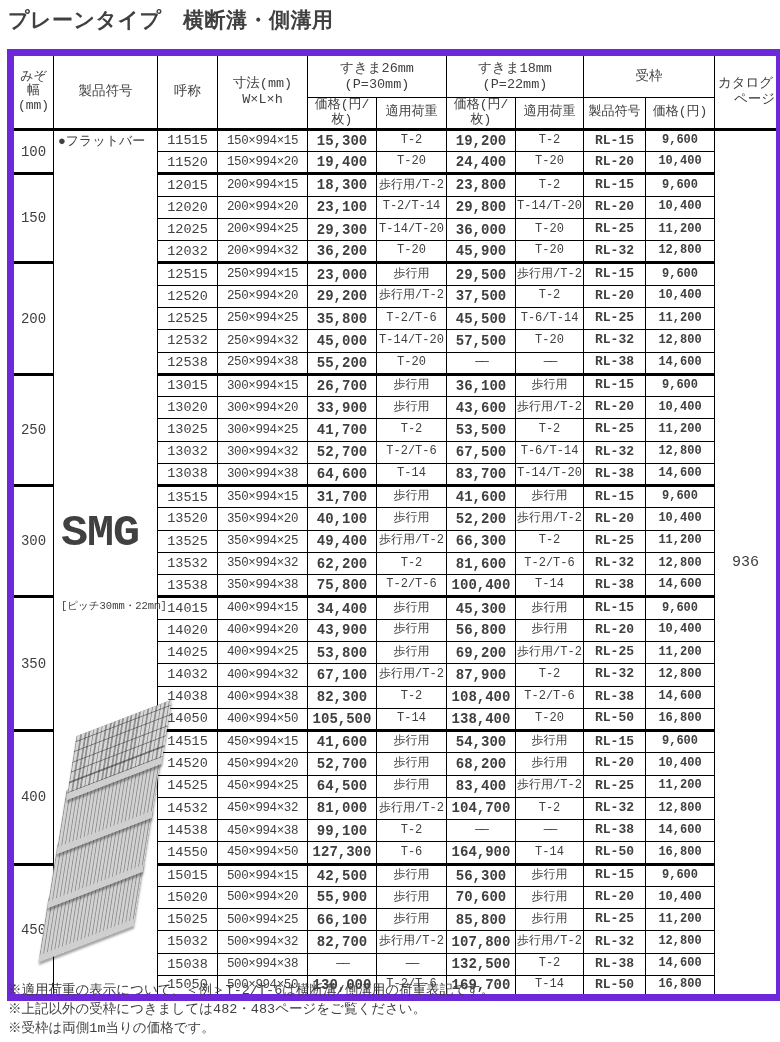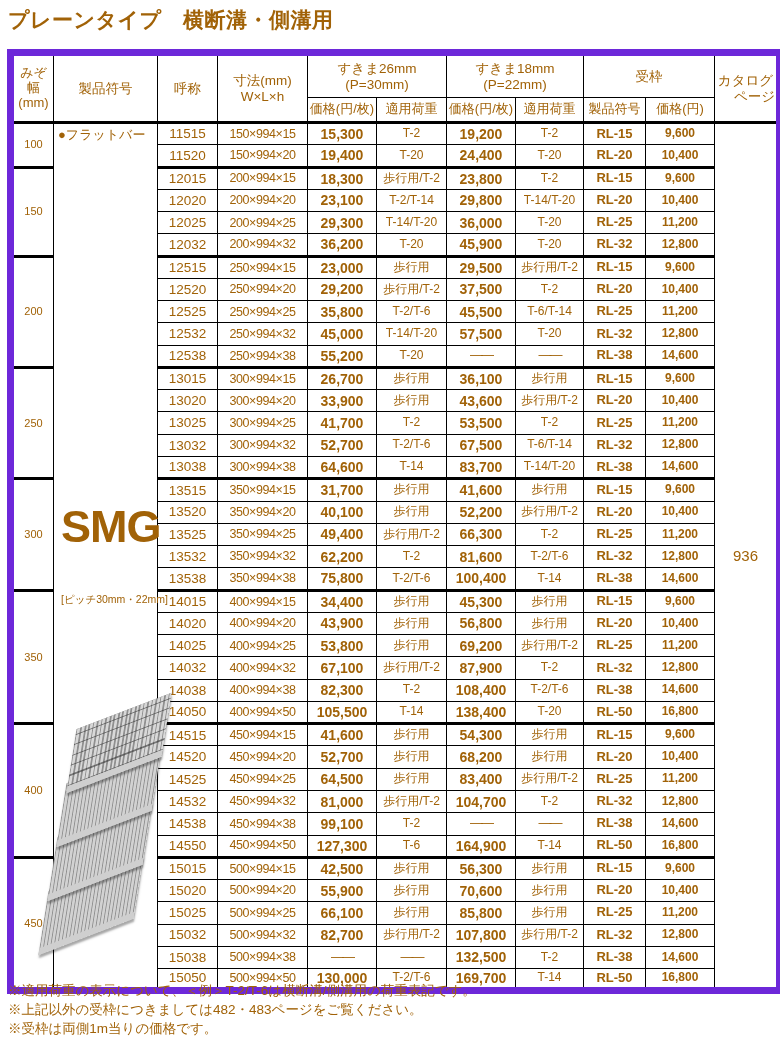--- a/index.html
+++ b/index.html
@@ -1,18 +1,18 @@
 <!DOCTYPE html>
 <html><head>
 <meta charset="utf-8">
 <style>
   html,body { margin:0; padding:0; background:#ffffff; }
   .page {
     position:relative; width:780px; height:1042px; background:#fff;
-    font-family:Liberation Sans, sans-serif; color:#a16207;
+    font-family:Liberation Mono, monospace; color:#404040;
     overflow:hidden;
   }
   .title {
     position:absolute; top:6px; left:8px; margin:0;
     font-size:21px; font-weight:bold; letter-spacing:0.5px;
   }
   table.cat {
     position:absolute; top:49px; left:7px;
     border-collapse:collapse; table-layout:fixed;
     width:769px; border:7px solid #6d28d9;
@@ -22,21 +22,21 @@
     overflow:visible; line-height:1.15;
   }
   .cat thead tr.h1 { height:45px; }
   .cat thead tr.h2 { height:25px;padding-left:36px; }
   .cat thead th { font-weight:normal; font-size:13px; }
   .cat thead .big { font-size:13.5px; }
   .hb { border-bottom:3px solid #000 !important; }
   .bl2 { border-left:2px solid #000; }
   tr.group-start td { border-top:3px solid #000; }
   .cat tbody tr { height:22.28px; }
-  .col-groove { font-size:11px; }
+  .col-groove { font-size:14px; }
   .c-code  { font-size:13.5px; }
   .c-size  { font-size:12.5px; letter-spacing:-0.4px; }
   .c-price { font-weight:bold; font-size:14px; text-align:right; padding-right:9px; }
   .c-load  { font-size:12px; }
   .c-fcode { font-weight:bold; font-size:13px; }
   .c-fprice{ font-weight:bold; font-size:12px; text-align:right; padding-right:8px; }
   td.dash  { text-align:center !important; padding-right:0 !important; font-weight:normal !important; font-size:13px !important; letter-spacing:-2px; }
   .col-product { position:relative; vertical-align:top; }
   .col-catalog { font-size:15px; }
   .flatbar { position:absolute; top:4px; left:4px; font-size:13px; white-space:nowrap; }

